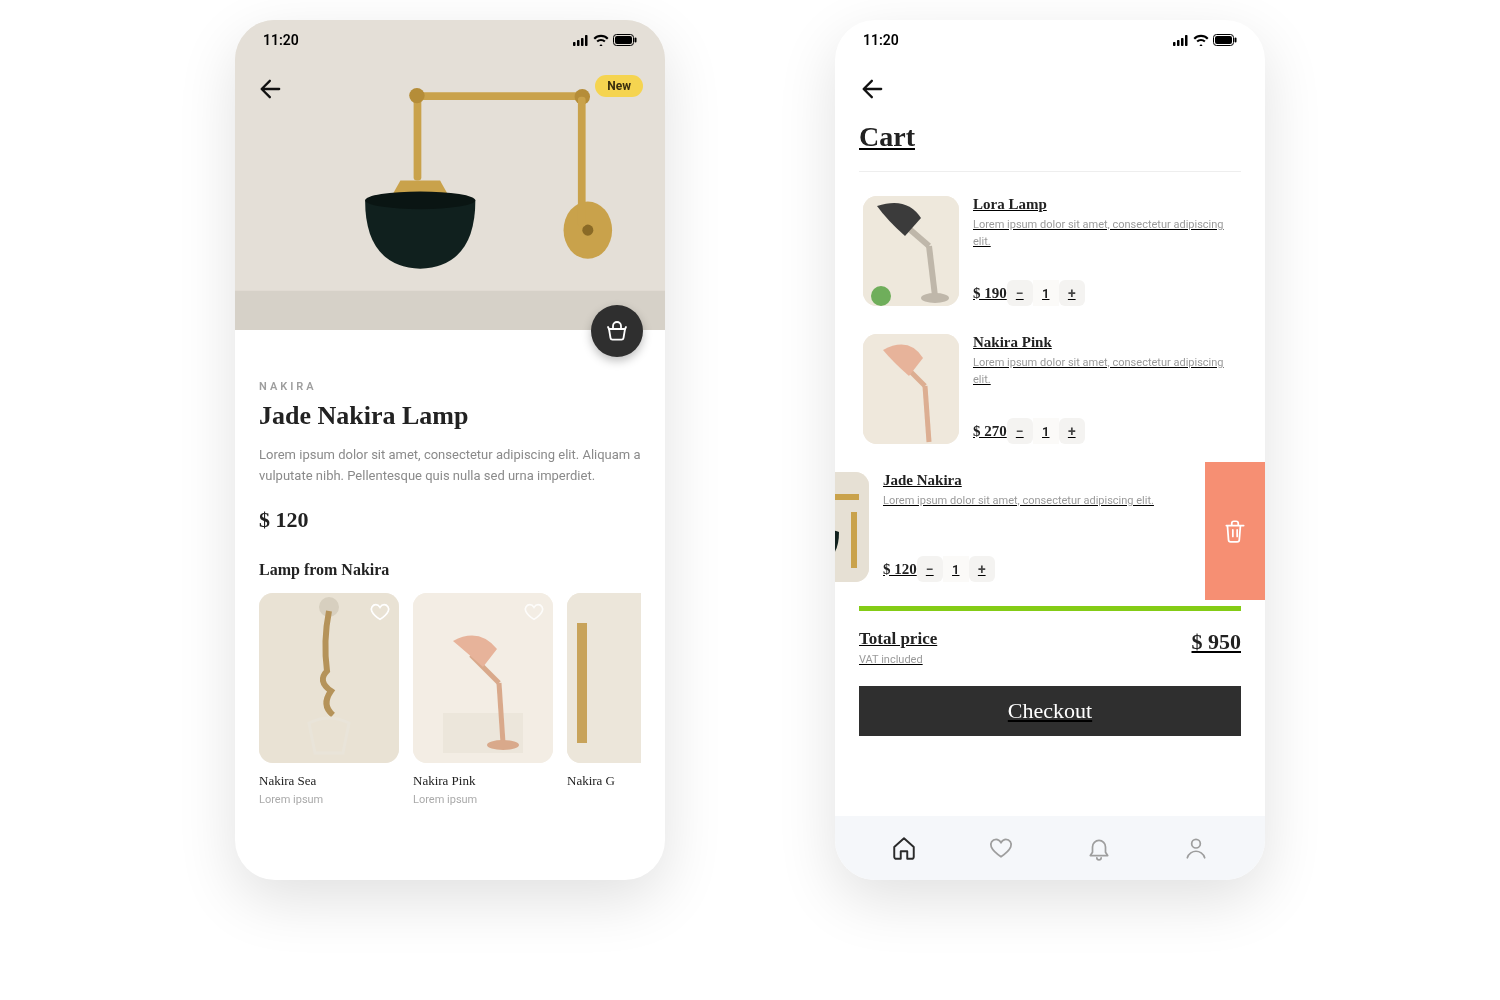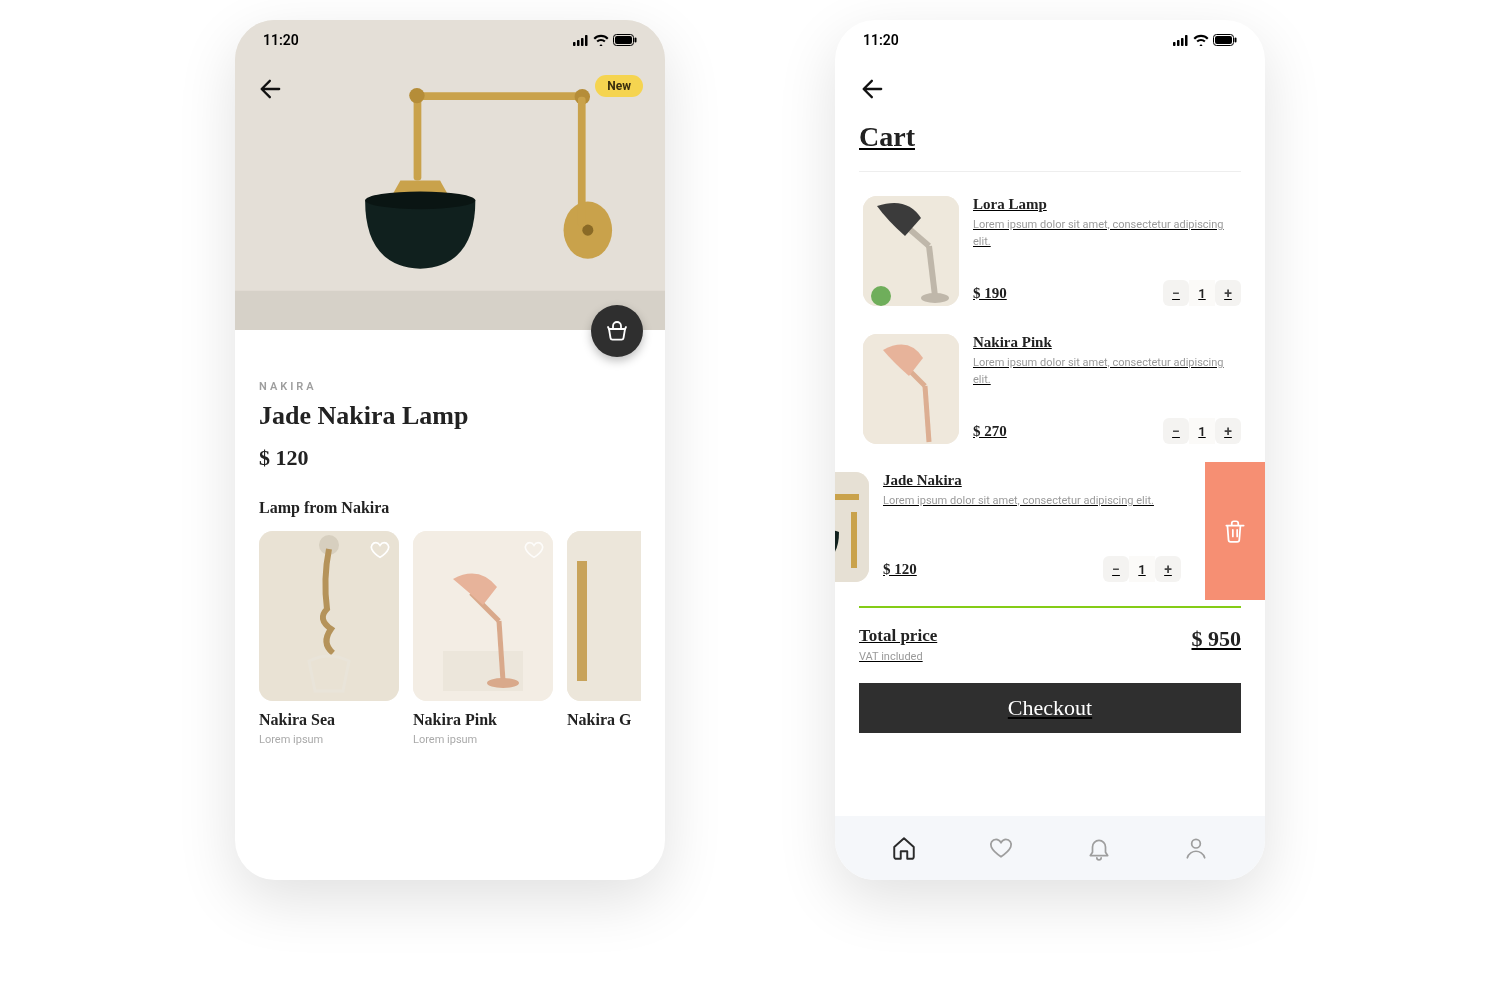--- a/index.html
+++ b/index.html
@@ -93,21 +93,21 @@
   .more-img {
     width: 140px; height: 170px; border-radius: 14px;
     position:relative; overflow:hidden;
     background:#efeae2;
   }
   .heart-ic {
     position:absolute; top:8px; right:8px;
     width:22px; height:22px;
   }
   .more-name {
-    font-family: Georgia, serif; font-size:16px; font-weight:700;
+    font-family: Georgia, serif; font-size:13px; font-weight:400;
     margin-top:10px; color:#222;
   }
   .more-sub { font-size:11px; color:#aaa; margin-top:4px; }
 
   
   .p2-body { padding: 55px 24px 0 24px; height:100%; position:relative;text-decoration:underline; }
   .p2-back { width:28px; height:28px; cursor:pointer; margin-bottom:18px; }
   .p2-title {
     font-family: Georgia, serif; font-size:28px; font-weight:800; color:#222;
     margin-bottom:18px;
@@ -117,39 +117,39 @@
     display:flex; gap:14px; padding:10px 0 18px 4px; position:relative;
   }
   .cart-item.shifted { transform: translateX(-60px); }
   .cart-thumb {
     width:96px; height:110px; border-radius:14px; background:#eee7dc;
     flex-shrink:0; overflow:hidden; position:relative;
   }
   .cart-info { flex:1; display:flex; flex-direction:column; }
   .cart-name { font-family: Georgia, serif; font-size:15px; font-weight:700; color:#222; margin-bottom:4px;}
   .cart-desc { font-size:11px; color:#9a9a9a; line-height:1.5; margin-bottom:auto;}
-  .cart-bottom { display:flex; align-items:center; justify-content:space-between; margin-top:10px;}
+  .cart-bottom { display:flex; align-items:center; margin-top:10px;}
   .cart-price { font-family: Georgia, serif; font-size:15px; font-weight:600; color:#222;}
   .stepper { display:flex; align-items:center; gap:0; }
   .step-btn {
     width:26px; height:26px; border-radius:6px; background:#f4f3f1;
     display:flex; align-items:center; justify-content:center;
     font-size:14px; color:#444; cursor:pointer; font-weight:600;
   }
   .step-val {
     width:26px; height:26px; display:flex; align-items:center; justify-content:center;
     font-size:13px; font-weight:600; background:#fbfaf8; color:#222;
   }
   .delete-reveal {
     position:absolute; right:-84px; top:0; width:60px; height:100%;
     background:#f68f73; display:flex; align-items:center; justify-content:center;
     border-radius:0;
   }
   .totals {
-    border-top:2px solid #84cc16;
+    border-top:5px solid #84cc16;
     padding:18px 0 4px 0; margin-top:6px;
     display:flex; justify-content:space-between; align-items:flex-start;
   }
   .totals-left .t-label { font-family: Georgia, serif; font-size:17px; font-weight:800; color:#222;}
   .totals-left .t-sub { font-size:11px; color:#9a9a9a; margin-top:4px;}
   .t-price { font-family: Georgia, serif; font-size:22px; font-weight:700; color:#222;}
   .checkout-btn {
     margin-top:16px; height:50px; border-radius:0;
     background:#2f2f2f; color:#fff;
     font-family: Georgia, serif; font-size:22px;
@@ -224,20 +224,21 @@
     <svg width="24" height="24" viewBox="0 0 24 24" fill="none" stroke="#fff" stroke-width="1.8" stroke-linecap="round" stroke-linejoin="round">
         <path d="M4 10h16l-1.5 9a2 2 0 01-2 1.7H7.5a2 2 0 01-2-1.7z"></path>
         <path d="M8 10V7a4 4 0 018 0v3"></path>
         <path d="M4 10l-1-2m17 2l1-2"></path>
       </svg>
   </div>
 
   <div class="p1-body">
     <div class="brand-label">NAKIRA</div>
     <div class="p1-title">Jade Nakira Lamp</div>
+    <div class="p1-desc">Lorem ipsum dolor sit amet, consectetur adipiscing elit. Aliquam a vulputate nibh. Pellentesque quis nulla sed urna imperdiet.</div>
     <div class="p1-price">$ 120</div>
 
     <div class="more-title">Lamp from Nakira</div>
     <div class="more-row">
 
       <div class="more-card">
         <div class="more-img">
           <svg viewBox="0 0 140 170" width="140" height="170">
             <rect width="140" height="170" fill="#e9e2d4"></rect>
             <circle cx="70" cy="14" r="10" fill="#d7cfbf"></circle>

